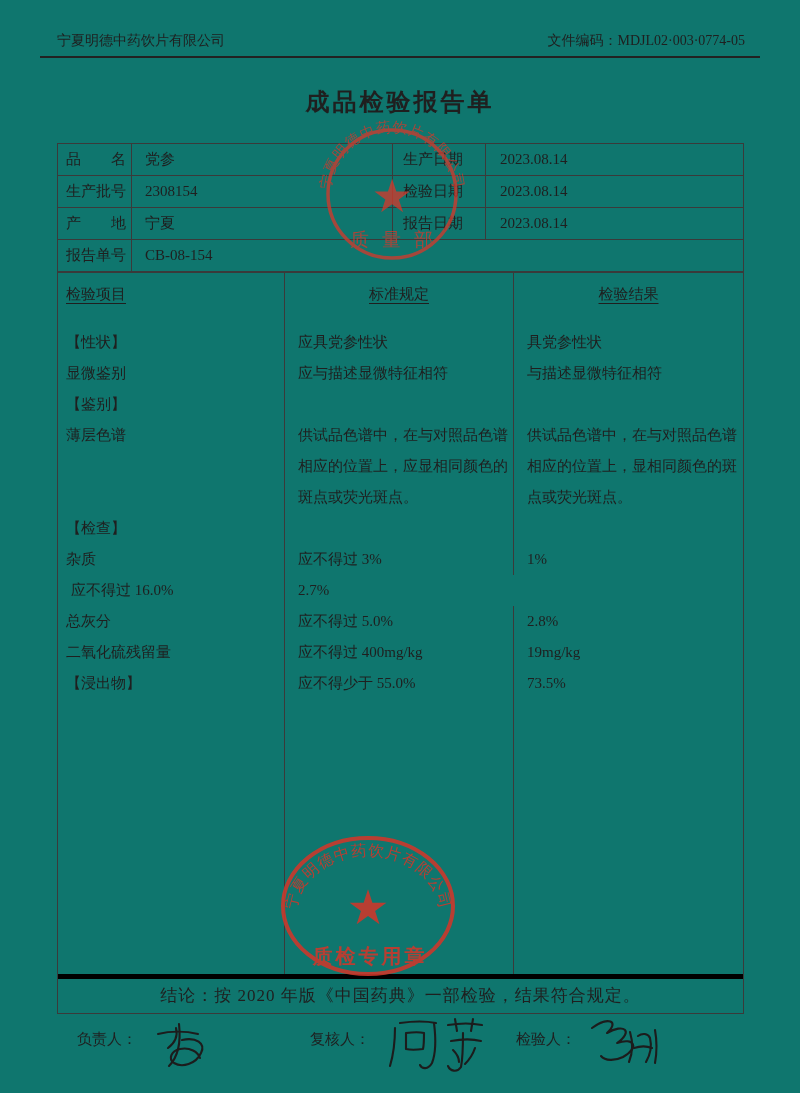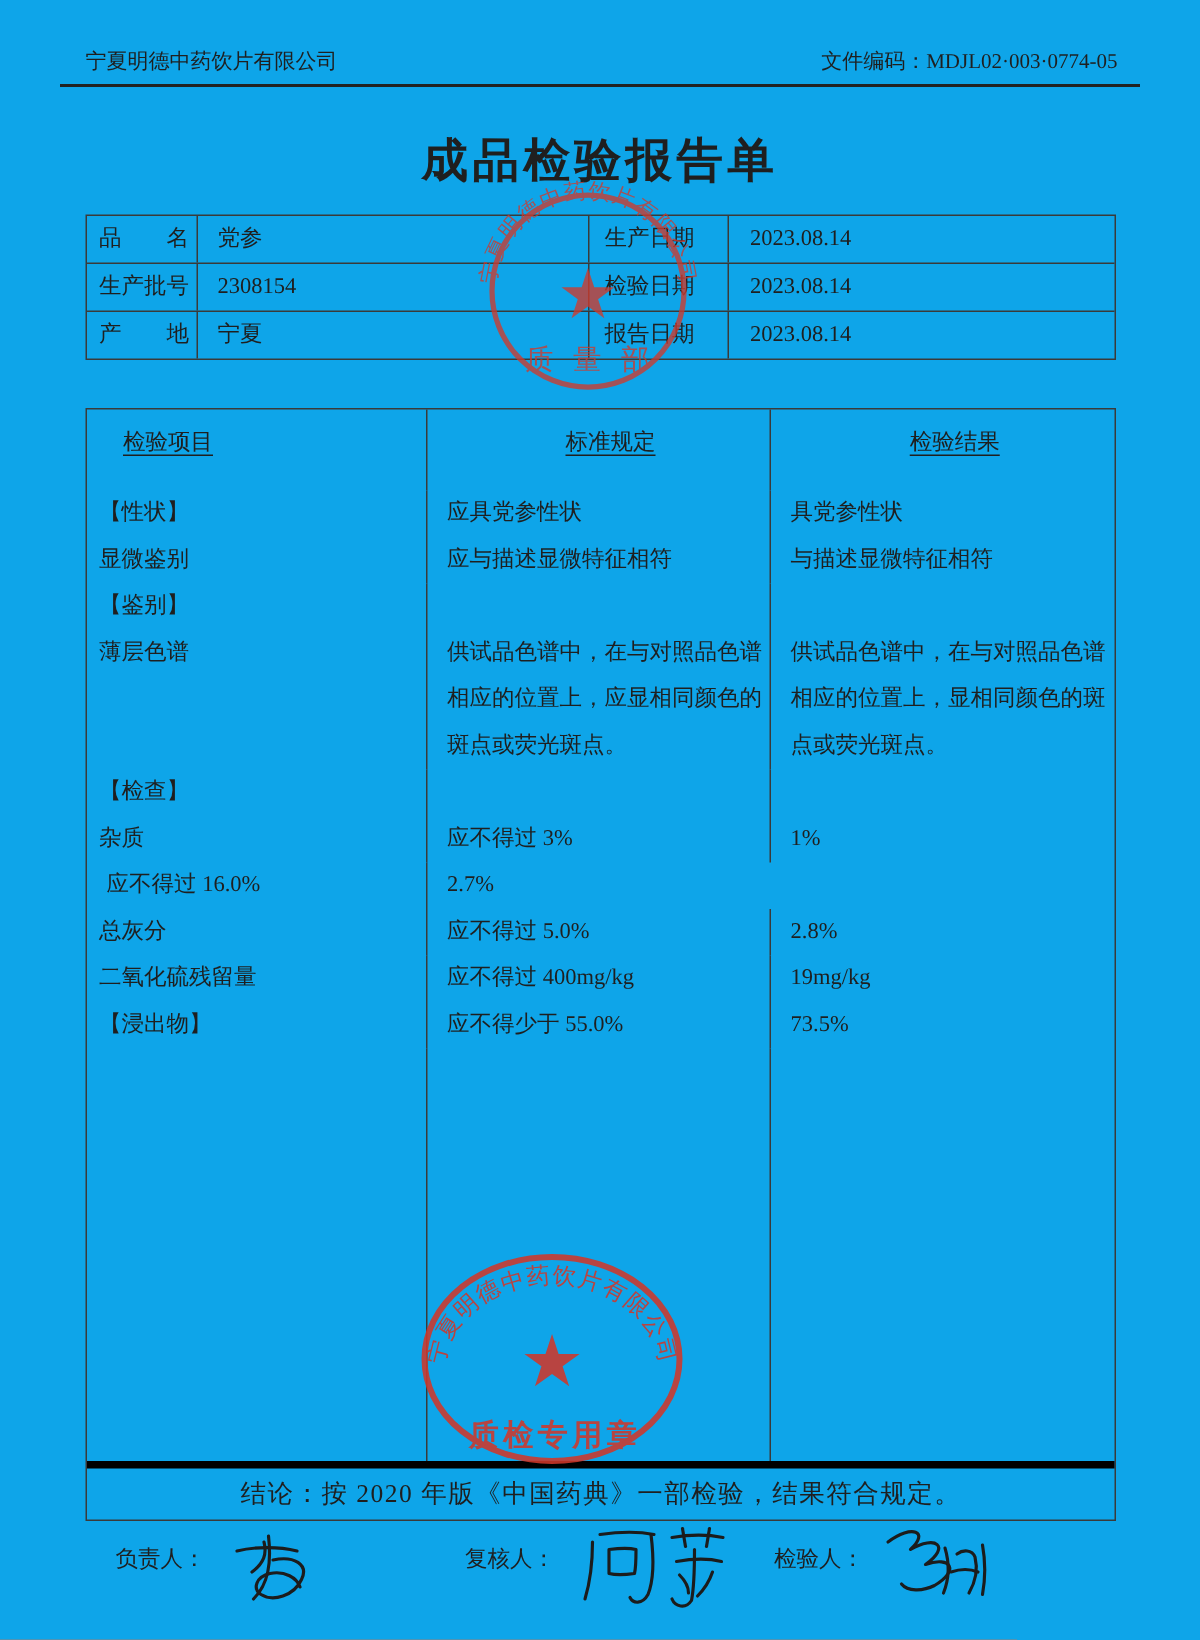--- a/index.html
+++ b/index.html
@@ -1,40 +1,40 @@
 <!DOCTYPE html>
 <html><head>
 <meta charset="utf-8">
 <style>
   html,body{margin:0;padding:0;background:#888;}
   .page{
-    position:relative;width:800px;height:1093px;margin:0 auto;background:#0ea5e9;
+    position:relative;width:800px;height:1093px;margin:0 auto;background:#0f766e;
     font-family:"Liberation Serif","DejaVu Serif",serif;color:#1f1f1f;overflow:hidden;
   }
   
   .doc-header{position:absolute;left:57px;right:55px;top:32px;display:flex;justify-content:space-between;font-size:14px;}
   .header-rule{position:absolute;left:40px;right:40px;top:56px;border-top:2px solid #222;}
-  .page-title{position:absolute;left:0;right:0;top:86px;margin:0;text-align:center;font-size:31px;font-weight:bold;letter-spacing:3px;}
+  .page-title{position:absolute;left:0;right:0;top:86px;margin:0;text-align:center;font-size:24px;font-weight:bold;letter-spacing:3px;}
   
   .info-table{position:absolute;left:57px;top:143px;width:685px;border:1px solid #3a3a3a;}
   .info-row{display:grid;grid-template-columns:74px 261px 93px 1fr;border-bottom:1px solid #3a3a3a;}
   .info-row:last-child{border-bottom:none;}
   .info-cell{height:31px;line-height:31px;font-size:15px;white-space:nowrap;overflow:hidden;}
   .info-label{padding-left:8px;border-right:1px solid #3a3a3a;}
   .info-value{padding-left:13px;border-right:1px solid #3a3a3a;}
   .info-label2{padding-left:10px;border-right:1px solid #3a3a3a;}
   .info-value2{padding-left:14px;}
   .span3{grid-column:2 / 5;border-right:none !important;}
   
   .main-table{position:absolute;left:57px;top:272px;width:685px;height:740px;border:1px solid #3a3a3a;display:flex;flex-direction:column;box-sizing:content-box;}
   .cols3{display:grid;grid-template-columns:227px 229px 229px;}
   .c1{border-right:1px solid #3a3a3a;padding-left:8px;}
   .c2{border-right:1px solid #3a3a3a;padding-left:13px;}
   .c3{padding-left:13px;}
-  .mt-header .cell{font-size:15px;padding-top:12px;height:54px;box-sizing:border-box;margin-left:16px;}
+  .mt-header .cell{font-size:15px;padding-top:12px;height:54px;box-sizing:border-box;}
   .mt-header .hc{text-decoration:underline;text-underline-offset:4px;}
   .mt-header .c2,.mt-header .c3{text-align:center;padding-left:0;}
   .item-cell{font-size:15px;line-height:31px;min-height:31px;font-family:Liberation Serif, serif;}
   .filler-row{flex:1 1 auto;}
   .filler-row>div{height:100%;}
   .conclusion-row{border-top:5px solid #000000;height:34px;line-height:34px;text-align:center;font-size:17px;font-weight:normal;letter-spacing:1px;}
   
   .sign-area{position:absolute;left:16px;top:1020px;width:800px;height:60px;padding-left:11px;}
   .sign-label{position:absolute;font-size:15px;top:10px;}
   .sig{position:absolute;}
@@ -69,20 +69,24 @@
         <div class="info-cell info-label">生产批号</div>
         <div class="info-cell info-value">2308154</div>
         <div class="info-cell info-label2">检验日期</div>
         <div class="info-cell info-value2">2023.08.14</div>
       </div>
       <div class="info-row">
         <div class="info-cell info-label">产　　地</div>
         <div class="info-cell info-value">宁夏</div>
         <div class="info-cell info-label2">报告日期</div>
         <div class="info-cell info-value2">2023.08.14</div>
+      </div>
+      <div class="info-row">
+        <div class="info-cell info-label">报告单号</div>
+        <div class="info-cell info-value span3">CB-08-154</div>
       </div>
     </div>
 
   <div class="main-table">
     <div class="mt-header cols3">
       <div class="cell c1"><span class="hc">检验项目</span></div>
       <div class="cell c2"><span class="hc">标准规定</span></div>
       <div class="cell c3"><span class="hc">检验结果</span></div>
     </div>
     <div id="items">

